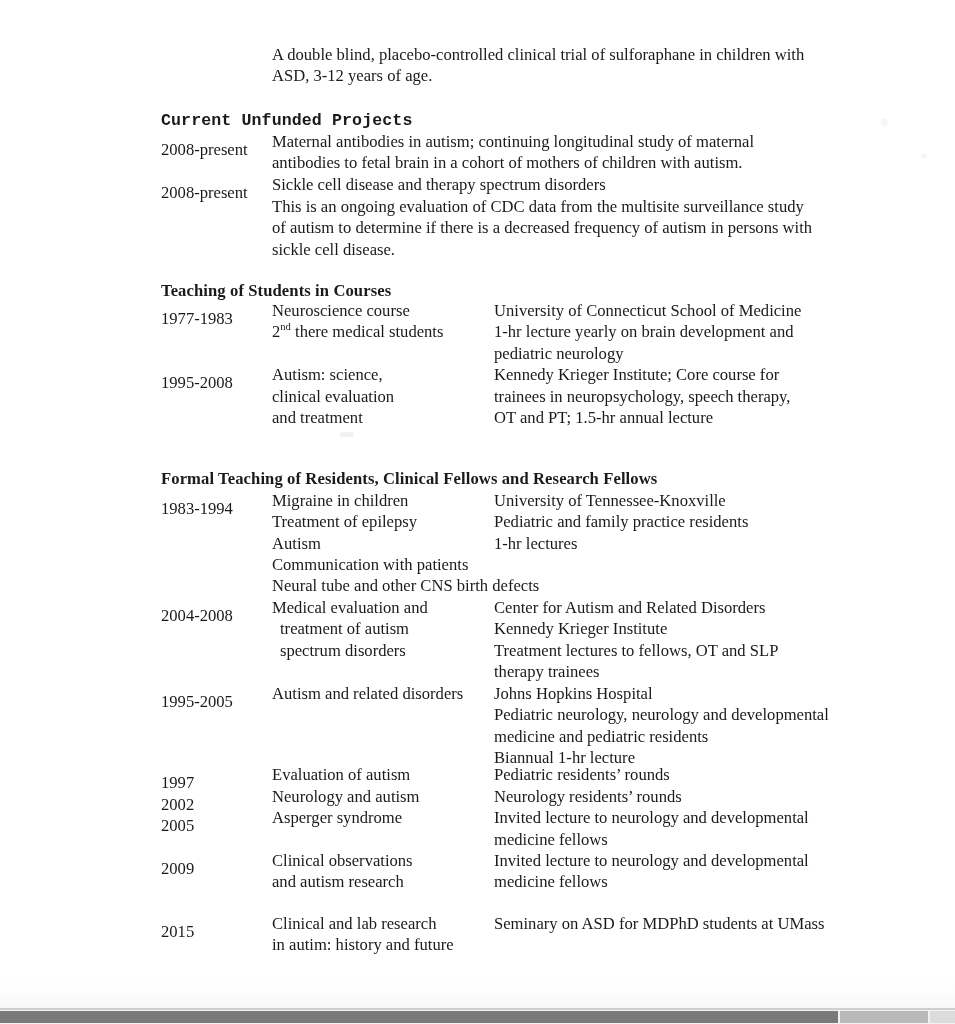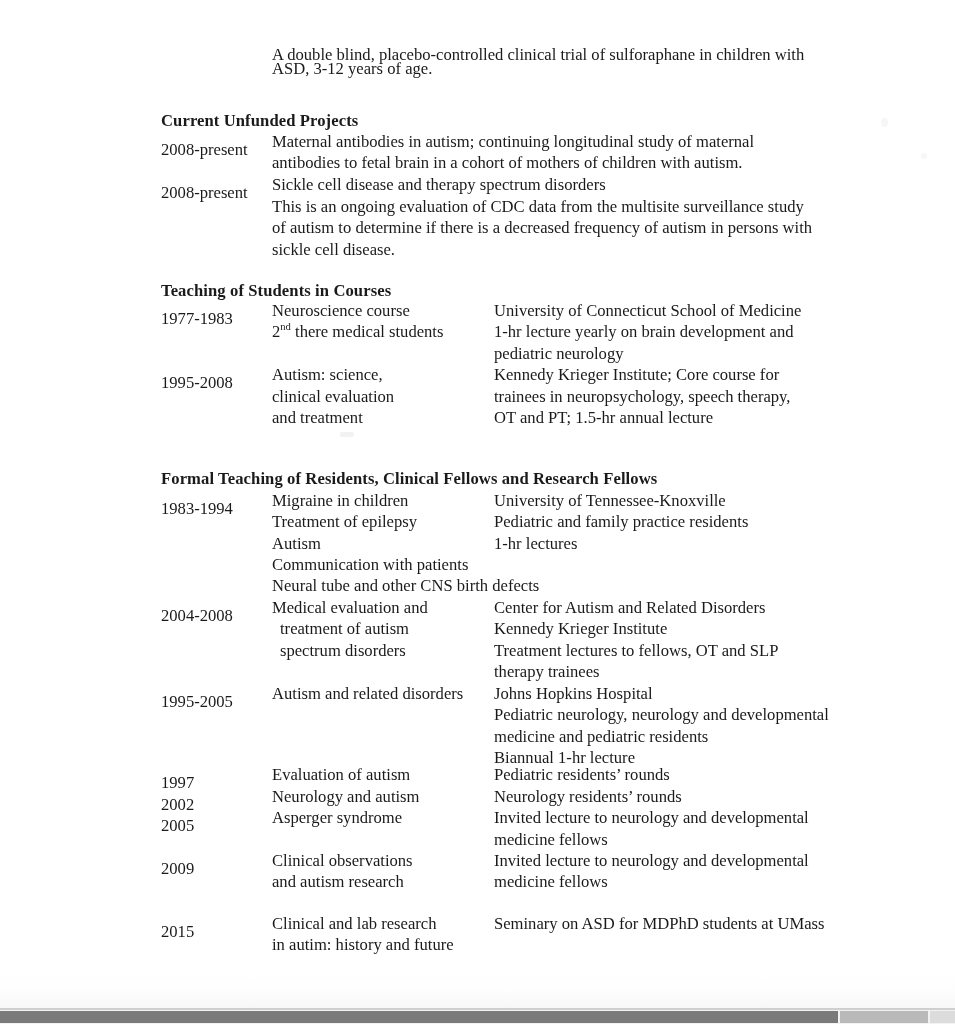--- a/index.html
+++ b/index.html
@@ -154,23 +154,23 @@
 <div class="page-sheet">
 
   <span class="scan-artifact art-a"></span>
   <span class="scan-artifact art-b"></span>
   <span class="scan-artifact art-c"></span>
   <span class="scan-artifact art-d"></span>
 
   <div class="doc">
 
     <div class="para" style="top:44px;">A double blind, placebo-controlled clinical trial of sulforaphane in children with</div>
-    <div class="para" style="top:58px;">ASD, 3-12 years of age.</div>
-
-    <div class="section-head" style="top:110px;">Current Unfunded Projects</div>
+    <div class="para" style="top:65px;">ASD, 3-12 years of age.</div>
+
+    <div class="section-head" style="top:110px;font-family:Liberation Mono, monospace;">Current Unfunded Projects</div>
 
     <div class="row" style="top:131px;">
       <span class="c-year">2008-present</span>
       <span class="c-mid">Maternal antibodies in autism; continuing longitudinal study of maternal</span>
     </div>
     <div class="row" style="top:152px;">
       <span class="c-mid">antibodies to fetal brain in a cohort of mothers of children with autism.</span>
     </div>
 
     <div class="row" style="top:174px;">

